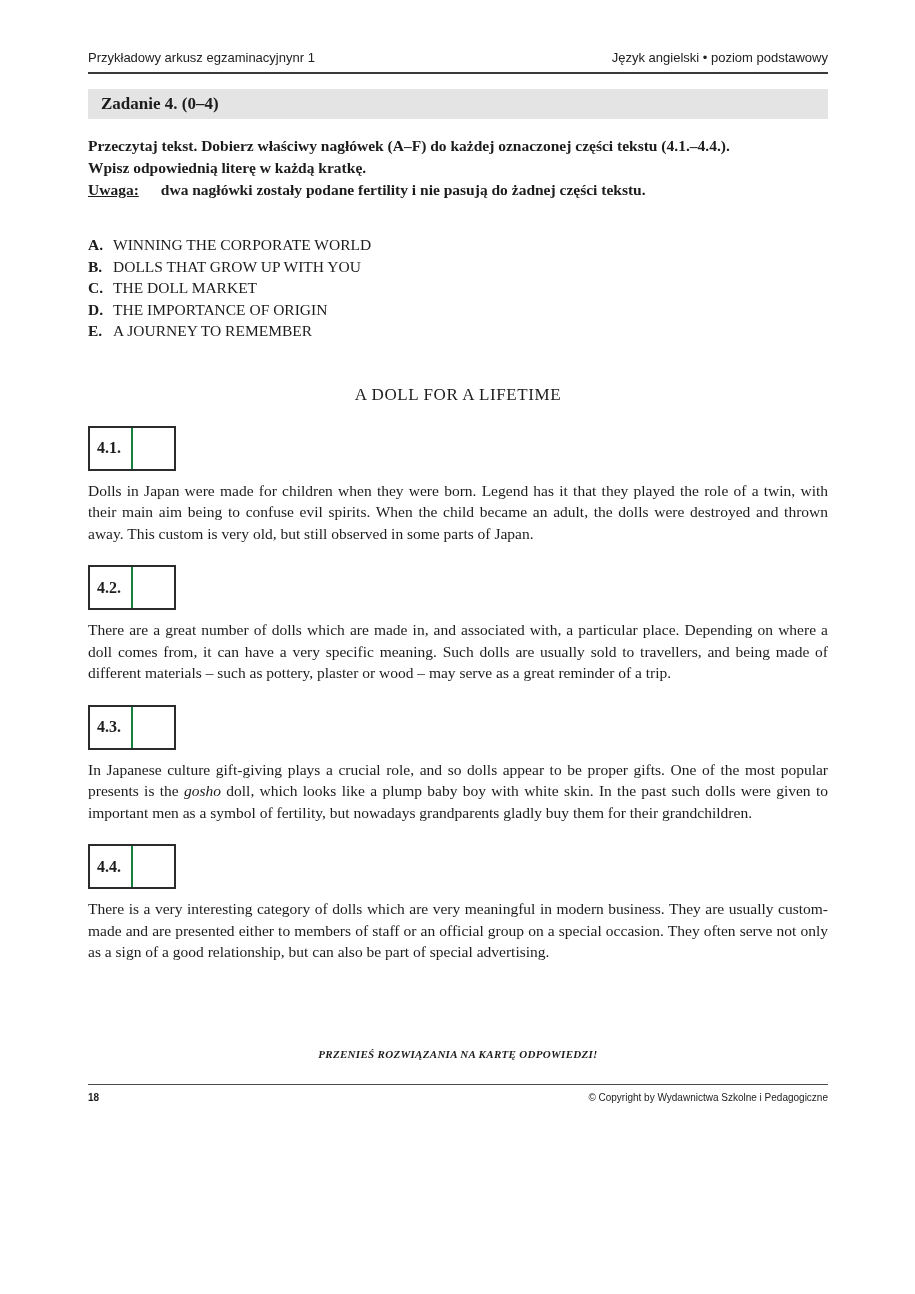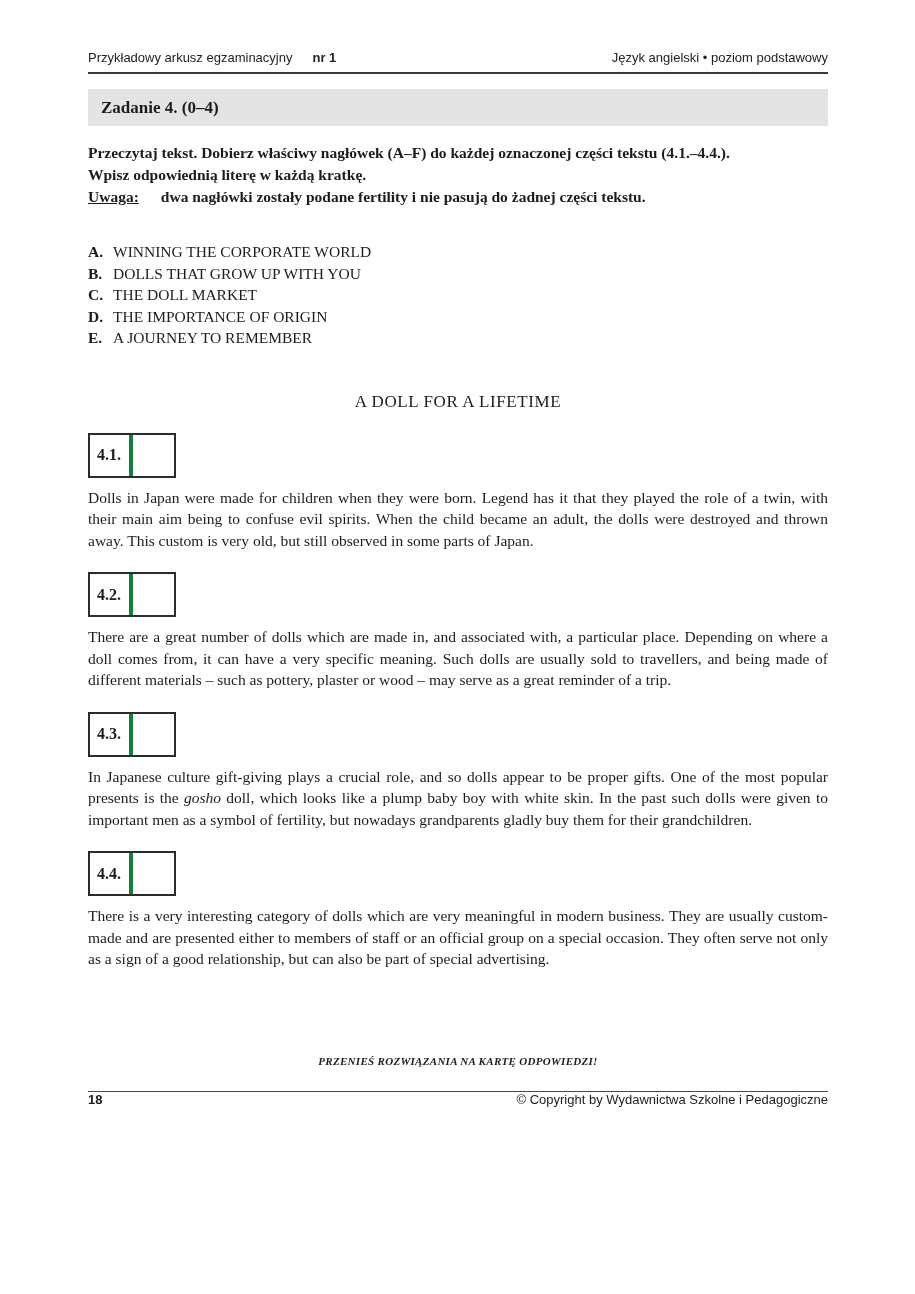--- a/index.html
+++ b/index.html
@@ -4,60 +4,60 @@
 <style>
   * { margin: 0; padding: 0; box-sizing: border-box; }
   html, body { width: 915px; height: 1294px; background: #ffffff; overflow: hidden; }
   body { font-family: "Liberation Serif", serif; color: #1c1c1c; }
   .page { width: 915px; height: 1294px; padding: 0 87px 0 88px; }
 
   
   .header { display: flex; justify-content: space-between; align-items: baseline;
             padding-top: 50px; font-family: "Liberation Sans", sans-serif;
             font-size: 13px; color: #222; }
-  .header .bold { font-weight: bold; margin-left: 20px; }
+  .header .bold { font-weight: normal; margin-left: 0; }
   .header-rule { border-top: 2px solid #3a3a3a; margin-top: 7px; }
 
   
-  .task-banner { margin-top: 15px; background: #e4e4e4; height: 37px;
+  .task-banner { margin-top: 15px; background: #e4e4e4; height: 30px;
                  display: flex; align-items: center; padding-left: 13px;
                  font-weight: bold; font-size: 17px; }
 
   
   .instructions { margin-top: 16px; font-weight: bold; font-size: 15.5px; line-height: 22px; }
   .note-label { text-decoration: underline; margin-right: 22px; }
 
   
   .headings { margin-top: 33px; font-size: 15.5px; line-height: 21.6px; }
   .headings .letter { display: inline-block; width: 25px; font-weight: bold; }
 
   
   .article-title { margin-top: 43px; text-align: center; font-size: 17px; letter-spacing: 0.6px; }
   .article-intro { margin-top: 26px; font-style: italic; font-size: 15.5px; }
 
   
   .section { margin-top: 21px; }
   .answer-box { display: flex; width: 88px; height: 45px;
                 border: 2px solid #2b2b2b; background: #fff; }
-  .answer-box .label { width: 43px; border-right: 4px solid #15803d;
+  .answer-box .label { width: 43px; border-right: 2px solid #15803d;
                        display: flex; align-items: center; padding-left: 7px;
                        font-weight: bold; font-size: 16px; }
   .answer-box .cell { flex: 1; cursor: pointer; }
   .section .para { margin-top: 9px; text-align: justify;
                    font-size: 15.5px; line-height: 21.5px; }
   .section .para .em { font-style: italic; }
 
   
   .transfer-note { margin-top: 85px; text-align: center; font-weight: bold;
                    font-style: italic; font-size: 11px; letter-spacing: 0.3px; }
 
   
   .footer-rule { border-top: 1.5px solid #4a4a4a; margin-top: 24px; }
   .footer { display: flex; justify-content: space-between; align-items: baseline;
-            margin-top: 0; font-family: "Liberation Sans", sans-serif; font-size: 13px; }
+            margin-top: 7px; font-family: "Liberation Sans", sans-serif; font-size: 10px; }
   .footer .page-num { font-weight: bold; }
 </style>
 </head>
 <body>
 
 <div class="page">
 
   <div class="header">
     <div>
       <span>Przykładowy arkusz egzaminacyjny</span><span class="bold">nr 1</span>

